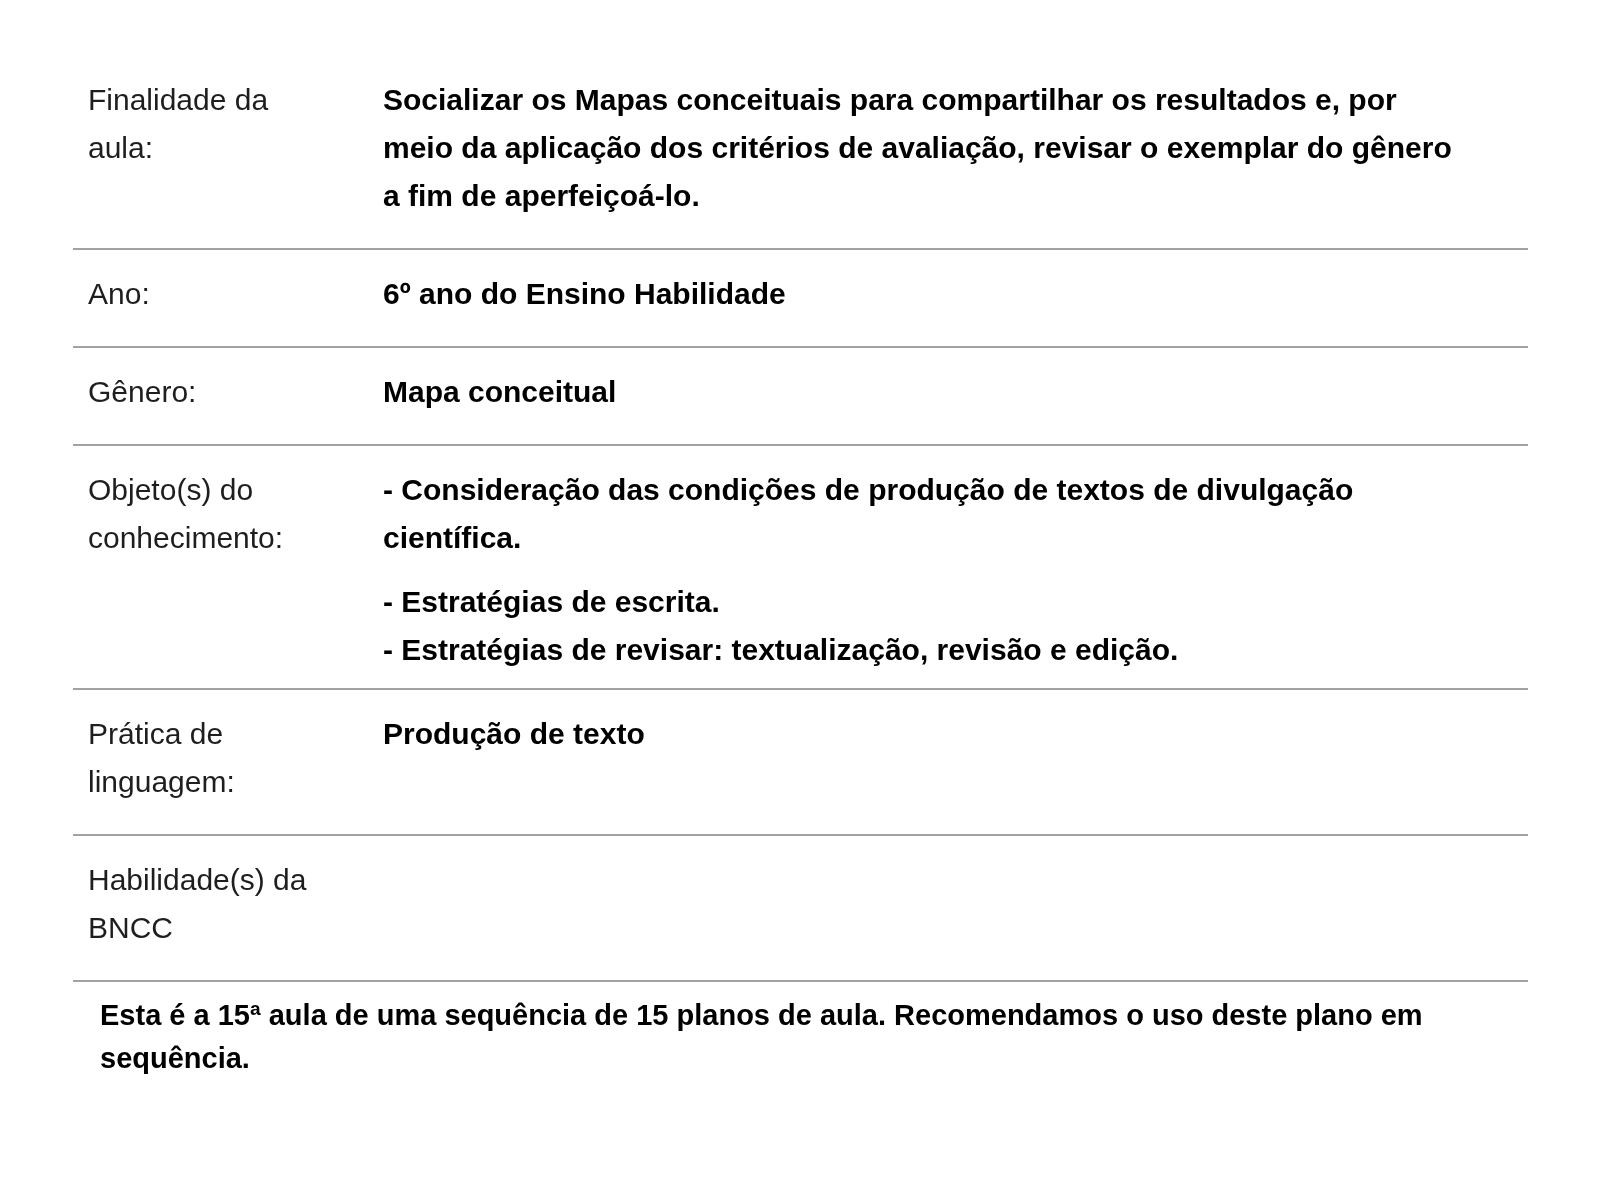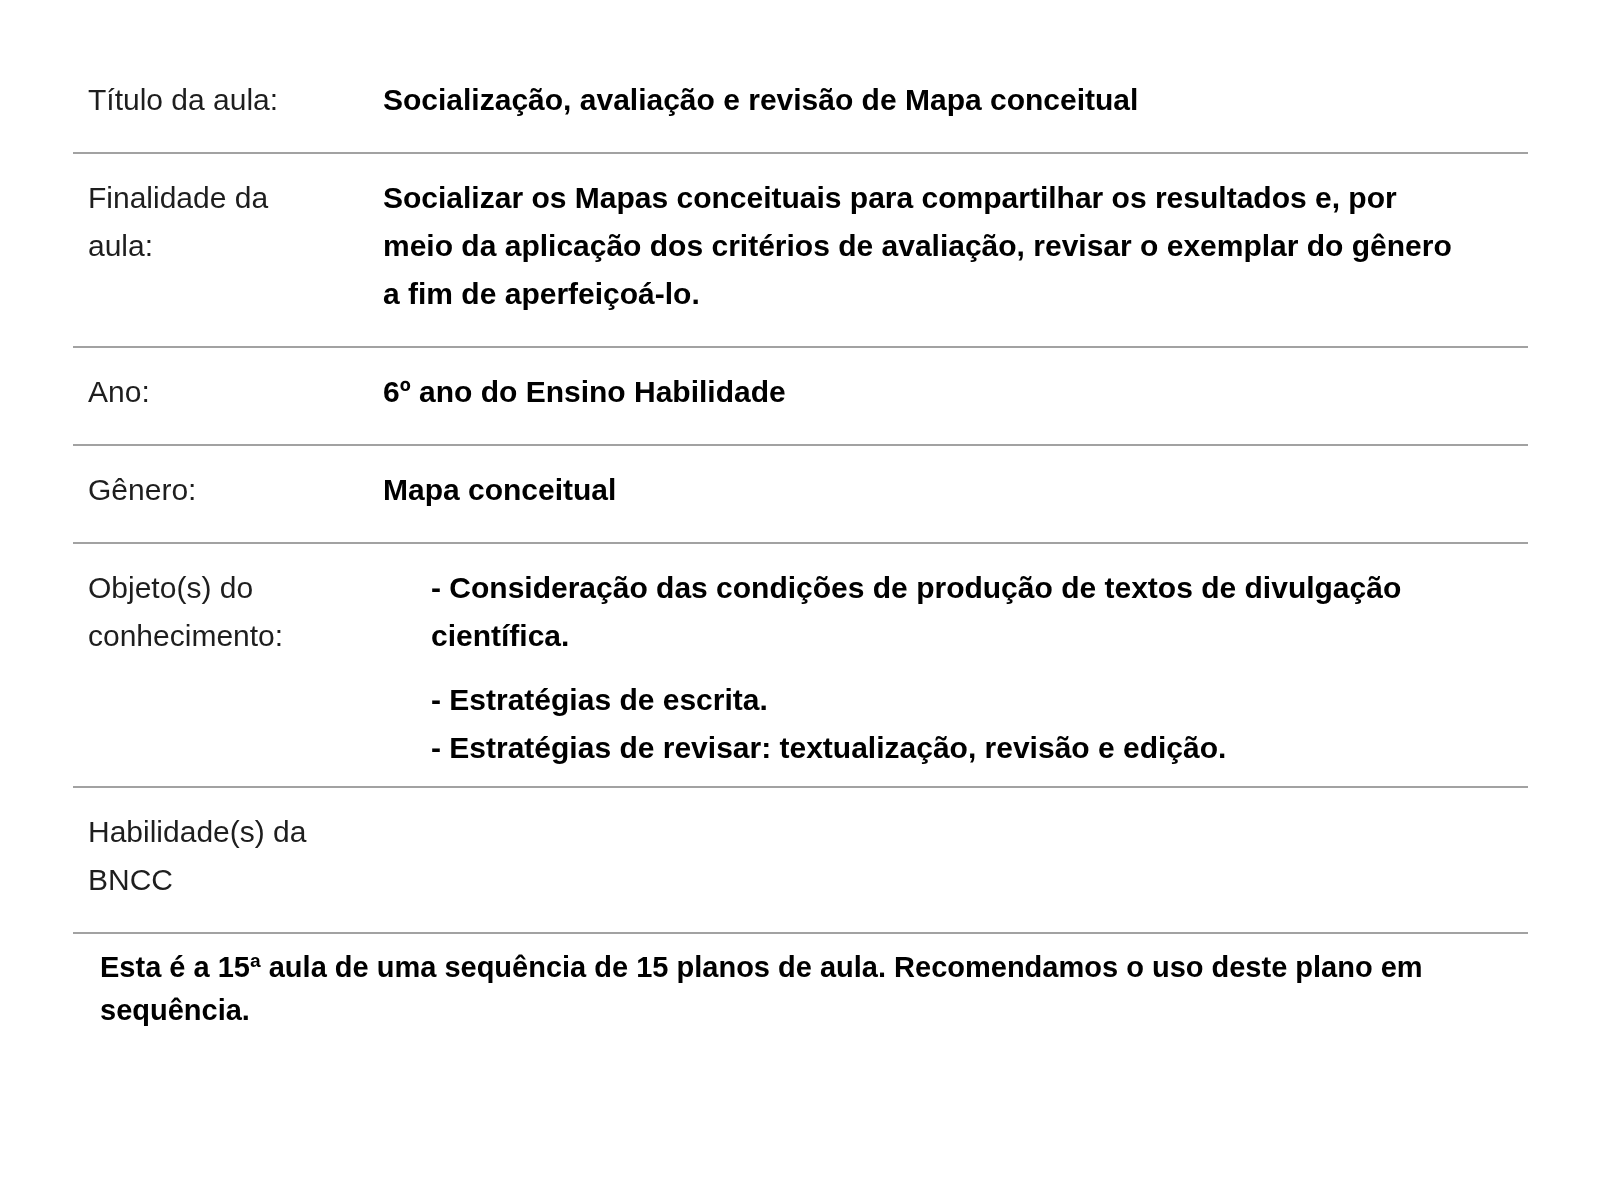--- a/index.html
+++ b/index.html
@@ -45,45 +45,36 @@
     color: #000000;
   }
   .row-value p {
     margin: 0;
   }
   .row-value .block + .block {
     margin-top: 16px;
   }
   .row.compact {
     padding-bottom: 14px;
-    gap: 48px;
   }
   .footer-note {
     margin: 12px 20px 0 27px;
     font-size: 29px;
     line-height: 43px;
     font-weight: 700;
     color: #000000;
   }
 </style>
 </head>
 <body>
 
 <div class="page">
 
   <div class="info-table">
 
-    <div class="row">
-      <div class="row-label">Título da aula:</div>
-      <div class="row-value">
-        <div class="block">
-          <p>Socialização, avaliação e revisão de Mapa conceitual</p>
-        </div>
-      </div>
-    </div>
 
     <div class="row">
       <div class="row-label">Finalidade da aula:</div>
       <div class="row-value">
         <div class="block">
           <p>Socializar os Mapas conceituais para compartilhar os resultados e, por meio da aplicação dos critérios de avaliação, revisar o exemplar do gênero a fim de aperfeiçoá-lo.</p>
         </div>
       </div>
     </div>
 
@@ -111,20 +102,28 @@
         <div class="block">
           <p>- Consideração das condições de produção de textos de divulgação científica.</p>
         </div>
         <div class="block">
           <p>- Estratégias de escrita.</p>
           <p>- Estratégias de revisar: textualização, revisão e edição.</p>
         </div>
       </div>
     </div>
 
+    <div class="row">
+      <div class="row-label">Prática de linguagem:</div>
+      <div class="row-value">
+        <div class="block">
+          <p>Produção de texto</p>
+        </div>
+      </div>
+    </div>
 
     <div class="row">
       <div class="row-label">Habilidade(s) da BNCC</div>
     </div>
 
   </div>
 
   <p class="footer-note">Esta é a 15ª aula de uma sequência de 15 planos de aula. Recomendamos o uso deste plano em sequência.</p>
 
 </div>

